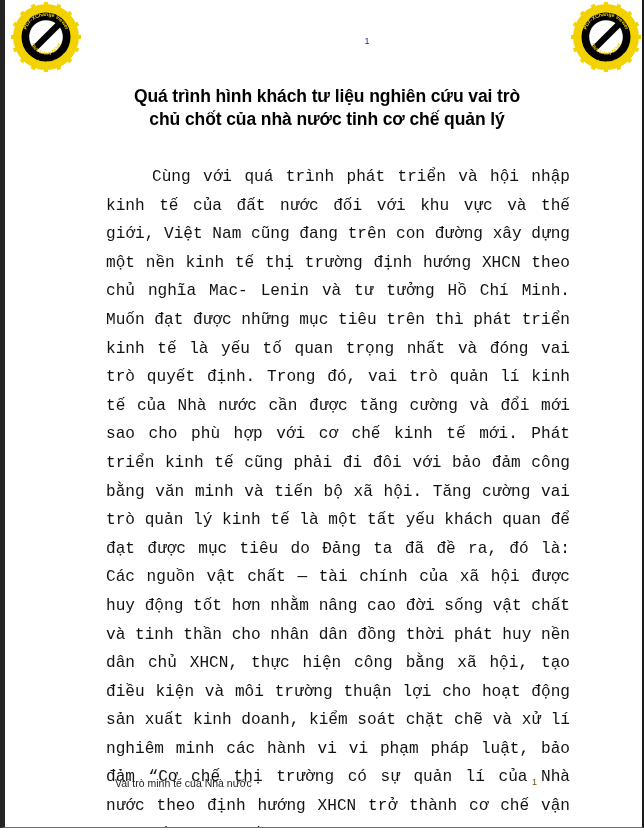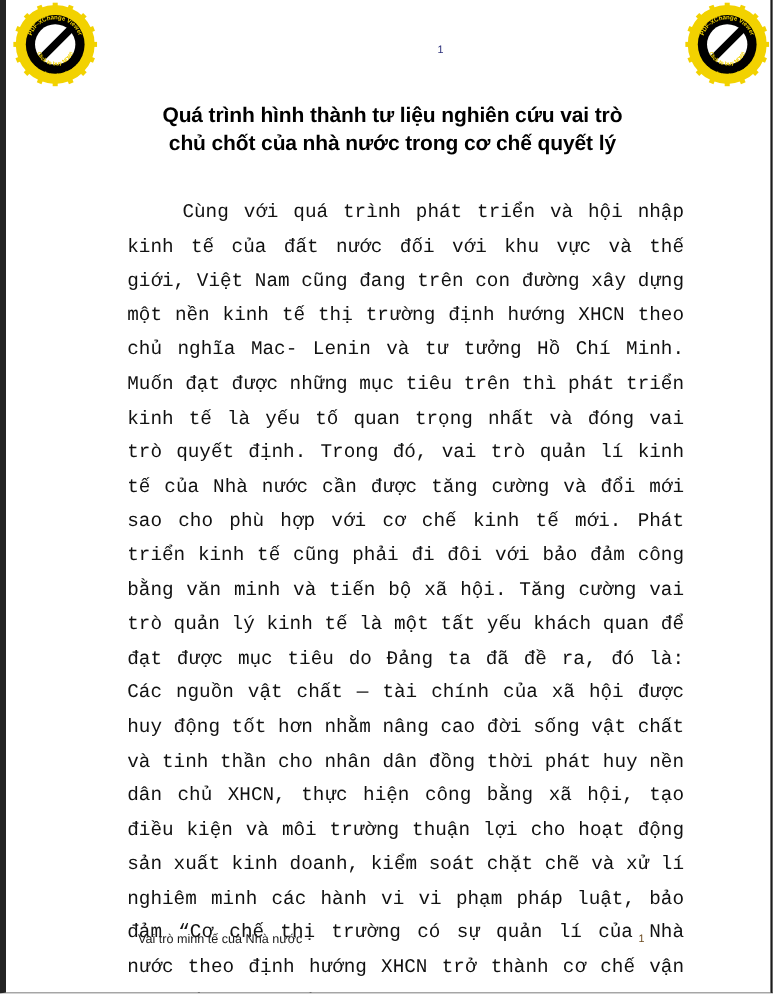--- a/index.html
+++ b/index.html
@@ -190,22 +190,22 @@
         <text font-size="6.6">
           <textPath href="#arcBotR" startOffset="50%" text-anchor="middle">www.docu-track.com</textPath>
         </text>
       </g>
     </svg>
   </div>
 
   <div class="header-page-no">1</div>
 
   <div class="doc-title">
-    <span class="line">Quá trình hình thành tư liệu nghiên cứu vai trò</span>
-    <span class="line">chủ chốt của nhà nước trong cơ chế quyết lý</span>
+    <span class="line">Quá trình hình khách tư liệu nghiên cứu vai trò</span>
+    <span class="line">chủ chốt của nhà nước tinh cơ chế quản lý</span>
   </div>
 
   <div class="body-block">
     <p class="body-par">Cùng với quá trình phát triển và hội nhập kinh tế của đất nước đối với khu vực và thế giới,  Việt Nam cũng đang trên con đường xây dựng một nền kinh tế thị trường định hướng XHCN theo chủ nghĩa Mac- Lenin và tư tưởng Hồ Chí Minh. Muốn đạt được những mục tiêu trên thì phát triển kinh tế là yếu tố quan trọng nhất và đóng vai trò quyết định. Trong đó, vai trò quản lí kinh tế của Nhà nước cần được tăng cường và đổi mới sao cho phù hợp với cơ chế kinh tế mới. Phát triển kinh tế cũng phải đi đôi với bảo đảm công bằng văn minh và tiến bộ xã hội. Tăng cường vai trò quản lý kinh tế là một tất yếu khách quan để đạt được mục tiêu do Đảng ta đã đề ra, đó là: Các nguồn vật chất — tài chính của xã hội được huy động tốt hơn nhằm nâng cao đời sống vật chất và tinh thần cho nhân dân đồng thời phát huy nền dân chủ XHCN, thực hiện công bằng xã hội, tạo điều kiện và môi trường thuận lợi cho hoạt động sản xuất kinh doanh, kiểm soát chặt chẽ và xử lí nghiêm minh các hành vi vi phạm pháp luật, bảo đảm “Cơ chế thị trường có sự quản lí của Nhà nước theo định hướng XHCN trở thành cơ chế vận hành nền kinh tế.”</p>
   </div>
 
   <div class="footer">
     <div class="footer-text">Vai trò minh tế của Nhà nước</div>
     <div class="footer-page-no">1</div>
   </div>

